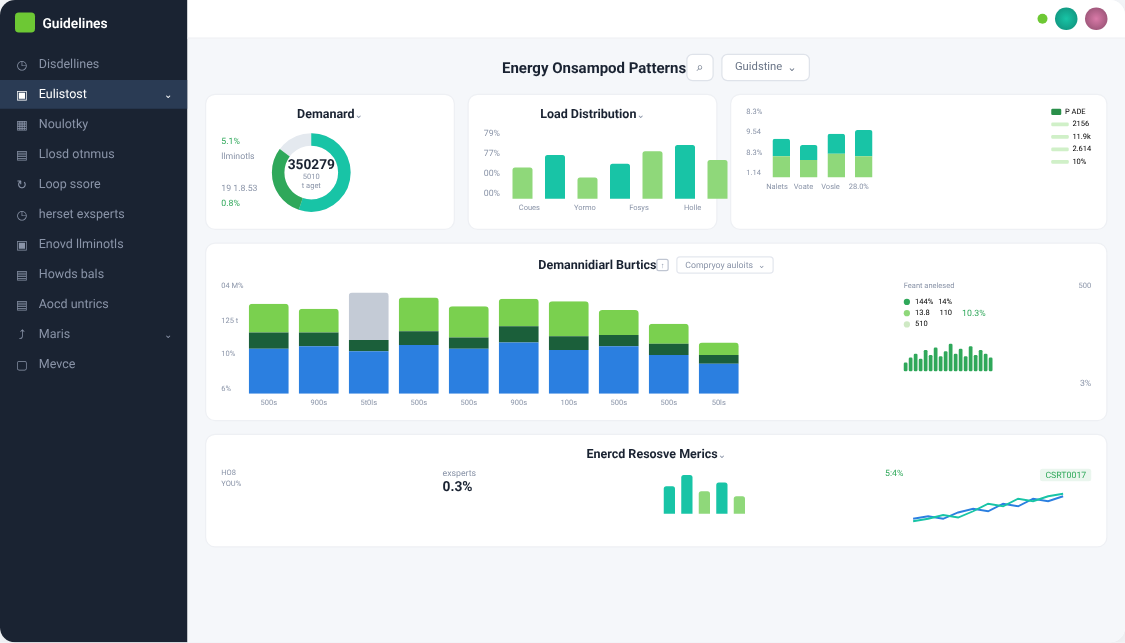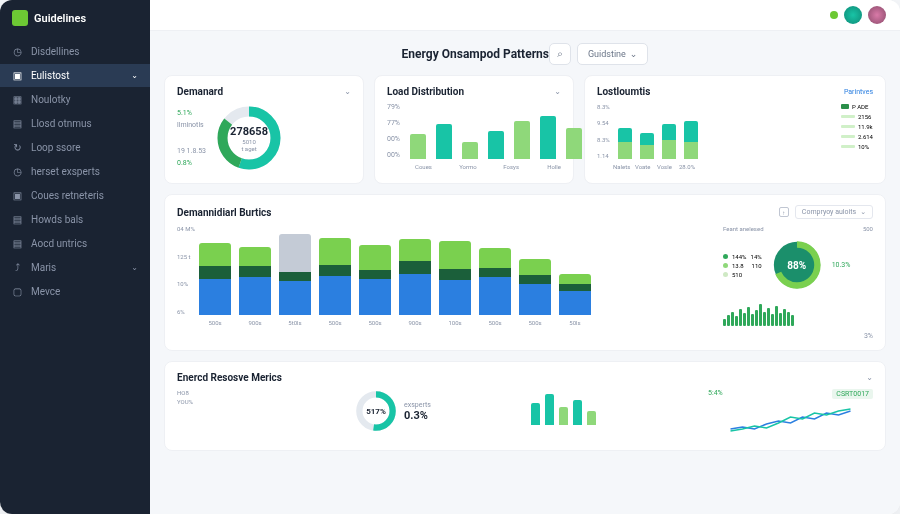--- a/index.html
+++ b/index.html
@@ -19,21 +19,21 @@
 .avatar{width:18px;height:18px;border-radius:50%;object-fit:cover}
 .av1{background:radial-gradient(circle,#18c4a6,#0f8a76)}
 .av2{background:radial-gradient(circle,#d97aa8,#8a4a6a)}
 .page{padding:12px 14px}
 .page-head{display:flex;align-items:center;justify-content:center;margin-bottom:10px}
 .page-title{font-size:12px;font-weight:700;color:#1a2332}
 .search-btn{width:22px;height:22px;border:1px solid #dfe3ea;border-radius:5px;background:#fff;display:flex;align-items:center;justify-content:center;font-size:10px;color:#6b7688}
 .guide-btn{height:22px;padding:0 10px;border:1px solid #dfe3ea;border-radius:5px;background:#fff;font-size:9px;color:#6b7688;display:flex;align-items:center;gap:4px}
 .row{display:flex;gap:10px;margin-bottom:10px}
 .card{background:#fff;border:1px solid #eef0f4;border-radius:8px;padding:10px 12px;flex:1}
-.card-head{display:flex;align-items:center;justify-content:space-between;margin-bottom:6px}
+.card-head{display:flex;align-items:center;justify-content:center;margin-bottom:6px}
 .card-title{font-size:10px;font-weight:700;color:#1a2332}
 .chev-d{font-size:8px;color:#8a94a8;cursor:pointer}
 .small{font-size:7px;color:#8a94a8}
 
 .demand-body{display:flex;gap:8px;align-items:center}
 .demand-left{display:flex;flex-direction:column;gap:4px;font-size:7px}
 .green{color:#2fa85a}
 .donut{position:relative;width:70px;height:70px}
 .donut svg{transform:rotate(-90deg)}
 .donut-center{position:absolute;top:0;left:0;right:0;bottom:0;display:flex;flex-direction:column;align-items:center;justify-content:center}
@@ -112,21 +112,21 @@
       <div class="nav-item">
           <span class="nav-icon">↻</span>
           <span>Loop ssore</span>
         </div>
       <div class="nav-item">
           <span class="nav-icon">◷</span>
           <span>herset exsperts</span>
         </div>
       <div class="nav-item">
           <span class="nav-icon">▣</span>
-          <span>Coues retneteris</span>
+          <span>Enovd llminotls</span>
         </div>
       <div class="nav-item">
           <span class="nav-icon">▤</span>
           <span>Howds bals</span>
         </div>
       <div class="nav-item">
           <span class="nav-icon">▤</span>
           <span>Aocd untrics</span>
         </div>
       <div class="nav-item">
@@ -175,21 +175,21 @@
               <span class="small" style="margin-top:14px">19 1.8.53</span>
               <span class="green">0.8%</span>
             </div>
             <div class="donut">
               <svg width="70" height="70" viewBox="0 0 42 42">
                 <circle cx="21" cy="21" r="15.9" fill="none" stroke="#e4e9ef" stroke-width="6"></circle>
                 <circle cx="21" cy="21" r="15.9" fill="none" stroke="#18c4a6" stroke-width="6" stroke-dasharray="55 45"></circle>
                 <circle cx="21" cy="21" r="15.9" fill="none" stroke="#2fa85a" stroke-width="6" stroke-dasharray="30 70" stroke-dashoffset="-55"></circle>
               </svg>
               <div class="donut-center">
-                <span class="big">278658</span>
+                <span class="big">350279</span>
                 <span class="sub">5010</span>
                 <span class="sub">t aget</span>
               </div>
             </div>
           </div>
         </div>
 
         <div class="card" style="max-width:200px">
           <div class="card-head">
               <span class="card-title">Load Distribution</span>
@@ -218,24 +218,20 @@
               <span></span>
               <span>Yormo</span>
               <span></span>
               <span>Fosys</span>
               <span></span>
               <span>Holle</span>
           </div>
         </div>
 
         <div class="card">
-          <div class="card-head">
-              <span class="card-title">Lostloumtis</span>
-              <span class="small" style="color:#2b7fe0;cursor:pointer">Parintves</span>
-            </div>
           <div class="lost-body">
             <div class="lost-yaxis">
               <span>8.3%</span>
                 <span>9.54</span>
                 <span>8.3%</span>
                 <span>1.14</span>
             </div>
             <div class="lost-bars">
               <div class="sbar" style="height:56%">
                   <div style="flex:45;background:#18c4a6"></div>
@@ -386,27 +382,20 @@
                 <div>
                     <span class="dot" style="background:#8fd87a"></span>
                     <span>13.8</span>
                     <span style="margin-left:auto">110</span>
                   </div>
                 <div>
                     <span class="dot" style="background:#cfe9c4"></span>
                     <span>510</span>
                   </div>
               </div>
-              <div class="mini-donut">
-                <svg width="54" height="54" viewBox="0 0 42 42">
-                  <circle cx="21" cy="21" r="18" fill="#1b8f6b"></circle>
-                  <circle cx="21" cy="21" r="15.9" fill="none" stroke="#7ad04f" stroke-width="5" stroke-dasharray="68 32"></circle>
-                </svg>
-                <div class="mini-donut-center">88%</div>
-              </div>
               <span class="small green">10.3%</span>
             </div>
             <div class="sparkline">
               <span style="height:30%"></span>
                 <span style="height:45%"></span>
                 <span style="height:60%"></span>
                 <span style="height:40%"></span>
                 <span style="height:70%"></span>
                 <span style="height:55%"></span>
                 <span style="height:80%"></span>
@@ -434,29 +423,20 @@
           </div>
         <div class="row" style="margin:0;gap:12px">
           <div class="mcard">
             <div style="display:flex;flex-direction:column;gap:2px;color:#8a94a8">
                 <span>HO8</span>
                 <span>YOU%</span>
               </div>
           </div>
           <div class="mcard">
             <div class="mrow">
-              <div class="donut" style="width:44px;height:44px">
-                <svg width="44" height="44" viewBox="0 0 42 42">
-                    <circle cx="21" cy="21" r="15.9" fill="none" stroke="#e4e9ef" stroke-width="6"></circle>
-                    <circle cx="21" cy="21" r="15.9" fill="none" stroke="#18c4a6" stroke-width="6" stroke-dasharray="52 48"></circle>
-                  </svg>
-                <div class="donut-center">
-                    <span class="big" style="font-size:8px">517%</span>
-                  </div>
-              </div>
               <div style="display:flex;flex-direction:column">
                   <span class="small">exsperts</span>
                   <span class="big">0.3%</span>
                 </div>
             </div>
           </div>
           <div class="mcard">
             <div class="load-bars" style="height:36px;gap:5px">
               <span class="lbar" style="width:9px;height:60%;background:#18c4a6"></span>
               <span class="lbar" style="width:9px;height:85%;background:#18c4a6"></span>

